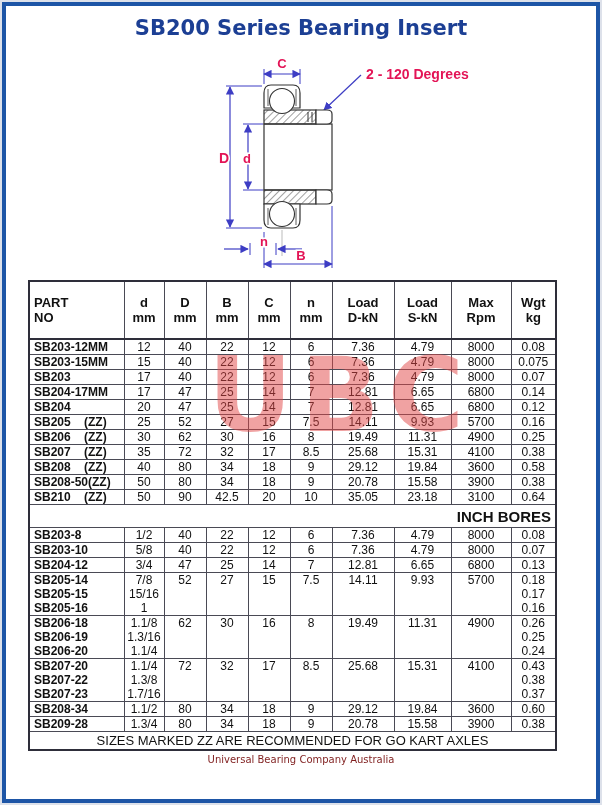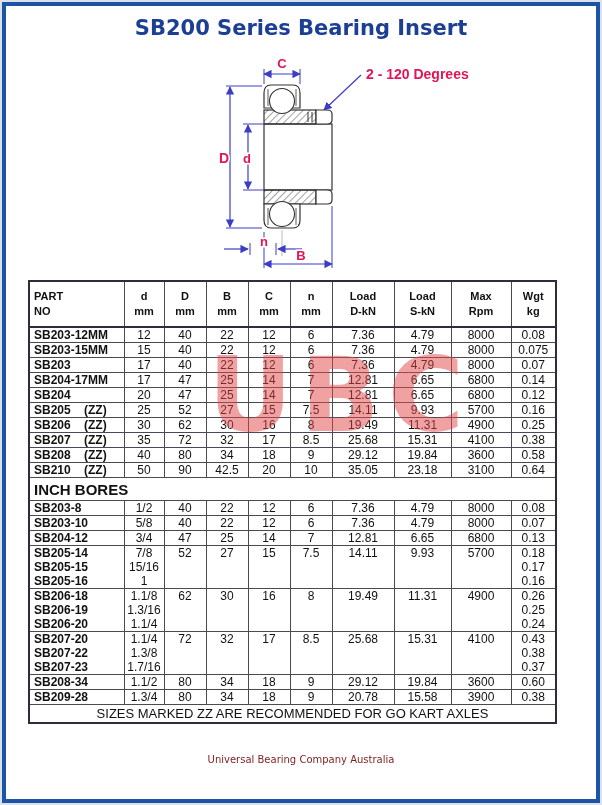--- a/index.html
+++ b/index.html
@@ -10,28 +10,28 @@
   .title{position:absolute;top:10px;left:0;width:100%;text-align:center;
          font-family:"DejaVu Sans",sans-serif;font-weight:bold;font-size:21px;color:#1c3f94;}
 
   .diagram{position:absolute;left:174px;top:50px;}
 
   
   .spec{position:absolute;left:22px;top:274px;width:527px;border-collapse:collapse;
         table-layout:fixed;z-index:2;background:transparent;color:#111;}
   .spec th,.spec td{border:1px solid #4a4a55;overflow:hidden;}
   .spec{border:2px solid #2e2e3a;}
-  .spec th{font-size:11px;font-weight:bold;padding:7px 2px;line-height:15px;}
+  .spec th{font-size:13px;font-weight:bold;padding:13px 2px;line-height:15px;}
   .spec th.left div{text-align:left;padding-left:2px;}
   .spec thead th{border-bottom:2px solid #2e2e3a;}
   .spec td{height:14px;font-size:12px;line-height:13px;padding:0 2px;}
   .spec td.part{font-weight:bold;text-align:left;padding-left:4px;white-space:pre;margin-left:20px;}
   .spec td.num{text-align:center;}
   .spec tr.cont td{border-top-style:hidden;}
-  .spec td.section{font-size:15px;font-weight:bold;text-align:left;padding:2px 4px;height:18px;}
+  .spec td.section{font-size:15px;font-weight:bold;text-align:right;padding:2px 4px;height:18px;}
   .spec td.note{font-size:13px;text-align:center;height:17px;line-height:16px;margin-left:32px;}
 
   .watermark{position:absolute;left:202px;top:337px;z-index:3;pointer-events:none;
              font-family:"DejaVu Sans",sans-serif;font-weight:bold;font-size:104px;line-height:1;
              letter-spacing:8px;color:rgba(226,70,70,0.5);}
 
   .company{position:absolute;top:748px;left:0;width:100%;text-align:center;
            font-family:"DejaVu Sans",sans-serif;font-size:10px;color:#7f1d1d;}
 
   
@@ -268,20 +268,32 @@
             <td class="num">80</td>
             <td class="num">34</td>
             <td class="num">18</td>
             <td class="num">9</td>
             <td class="num">29.12</td>
             <td class="num">19.84</td>
             <td class="num">3600</td>
             <td class="num">0.58</td>
           </tr>
           <tr>
+            <td class="part">SB208-50(ZZ)</td>
+            <td class="num">50</td>
+            <td class="num">80</td>
+            <td class="num">34</td>
+            <td class="num">18</td>
+            <td class="num">9</td>
+            <td class="num">20.78</td>
+            <td class="num">15.58</td>
+            <td class="num">3900</td>
+            <td class="num">0.38</td>
+          </tr>
+          <tr>
             <td class="part">SB210    (ZZ)</td>
             <td class="num">50</td>
             <td class="num">90</td>
             <td class="num">42.5</td>
             <td class="num">20</td>
             <td class="num">10</td>
             <td class="num">35.05</td>
             <td class="num">23.18</td>
             <td class="num">3100</td>
             <td class="num">0.64</td>

